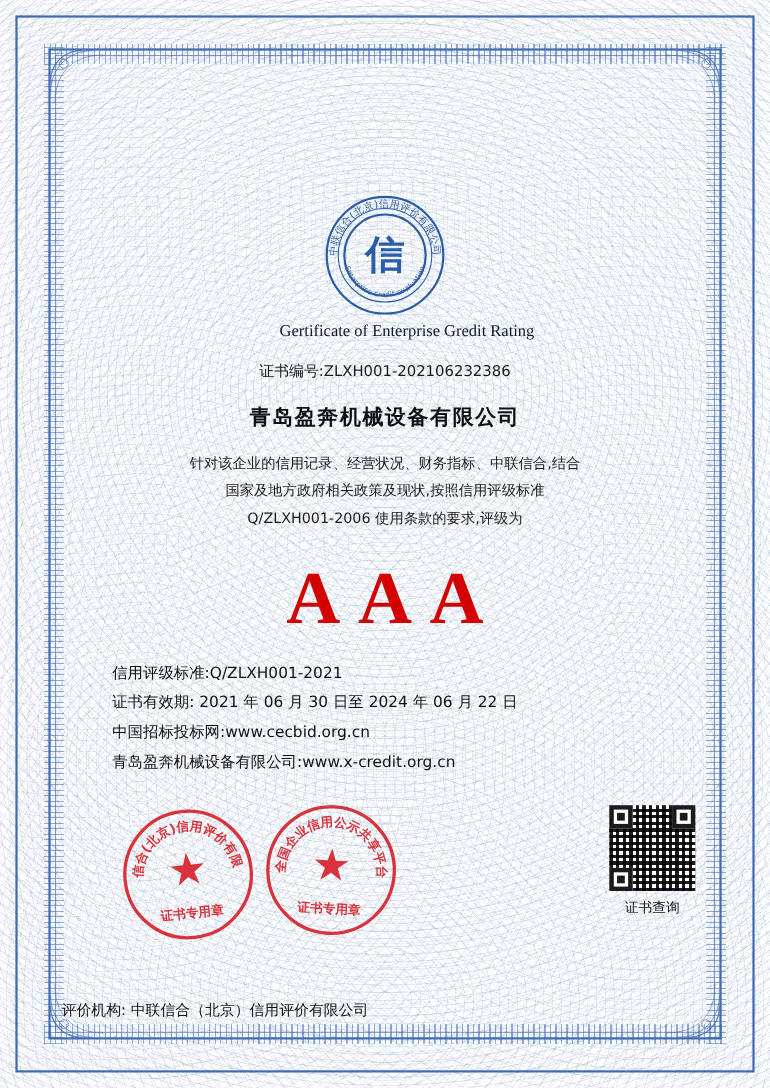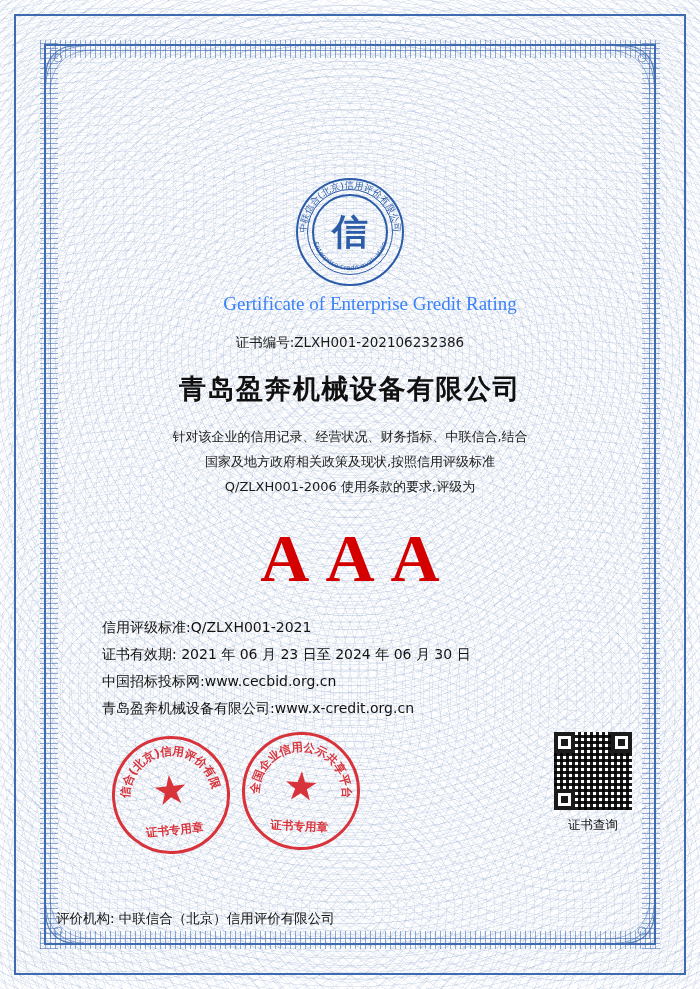--- a/index.html
+++ b/index.html
@@ -156,38 +156,38 @@
     font-size: 30px;
     font-weight: bold;
     color: #16325f;
     letter-spacing: 11px;
     font-family: "DejaVu Sans", sans-serif;
     text-indent: 11px;
     white-space: nowrap;
   }
   .title-en {
     margin-top: 7px;
-    font-size: 19px;
-    color: #3b82f6;
+    font-size: 15px;
+    color: #0f172a;
     font-family: "Liberation Serif", serif;
     font-weight: normal;
     margin-left: 40px;
   }
 
   .cert-no {
     margin-top: 19px;
     font-size: 13.5px;
     color: #1a1a1a;
     font-family: "DejaVu Sans", sans-serif;
     white-space: nowrap;
   }
 
   .company {
     margin-top: 19px;
-    font-size: 27px;
+    font-size: 19px;
     font-weight: bold;
     color: #101010;
     letter-spacing: 1.5px;
     font-family: "DejaVu Sans", sans-serif;
     white-space: nowrap;
   }
 
   .body-text {
     margin-top: 17px;
     text-align: center;
@@ -396,21 +396,21 @@
     <div class="body-text">
       <div>针对该企业的信用记录、经营状况、财务指标、中联信合,结合</div>
       <div>国家及地方政府相关政策及现状,按照信用评级标准</div>
       <div>Q/ZLXH001-2006 使用条款的要求,评级为</div>
     </div>
 
     <div class="grade">AAA</div>
 
     <div class="details">
       <div class="line">信用评级标准:Q/ZLXH001-2021</div>
-      <div class="line">证书有效期: 2021 年 06 月 23 日至 2024 年 06 月 30 日</div>
+      <div class="line">证书有效期: 2021 年 06 月 30 日至 2024 年 06 月 22 日</div>
       <div class="line">中国招标投标网:www.cecbid.org.cn</div>
       <div class="line">青岛盈奔机械设备有限公司:www.x-credit.org.cn</div>
     </div>
 
     <div class="seal-row">
       <div class="seal one">
         <svg class="seal-arc" viewBox="0 0 112 112">
           <defs>
             <path id="sealArc1" d="M 14 58 A 42 42 0 0 1 98 58" fill="none"></path>
           </defs>

